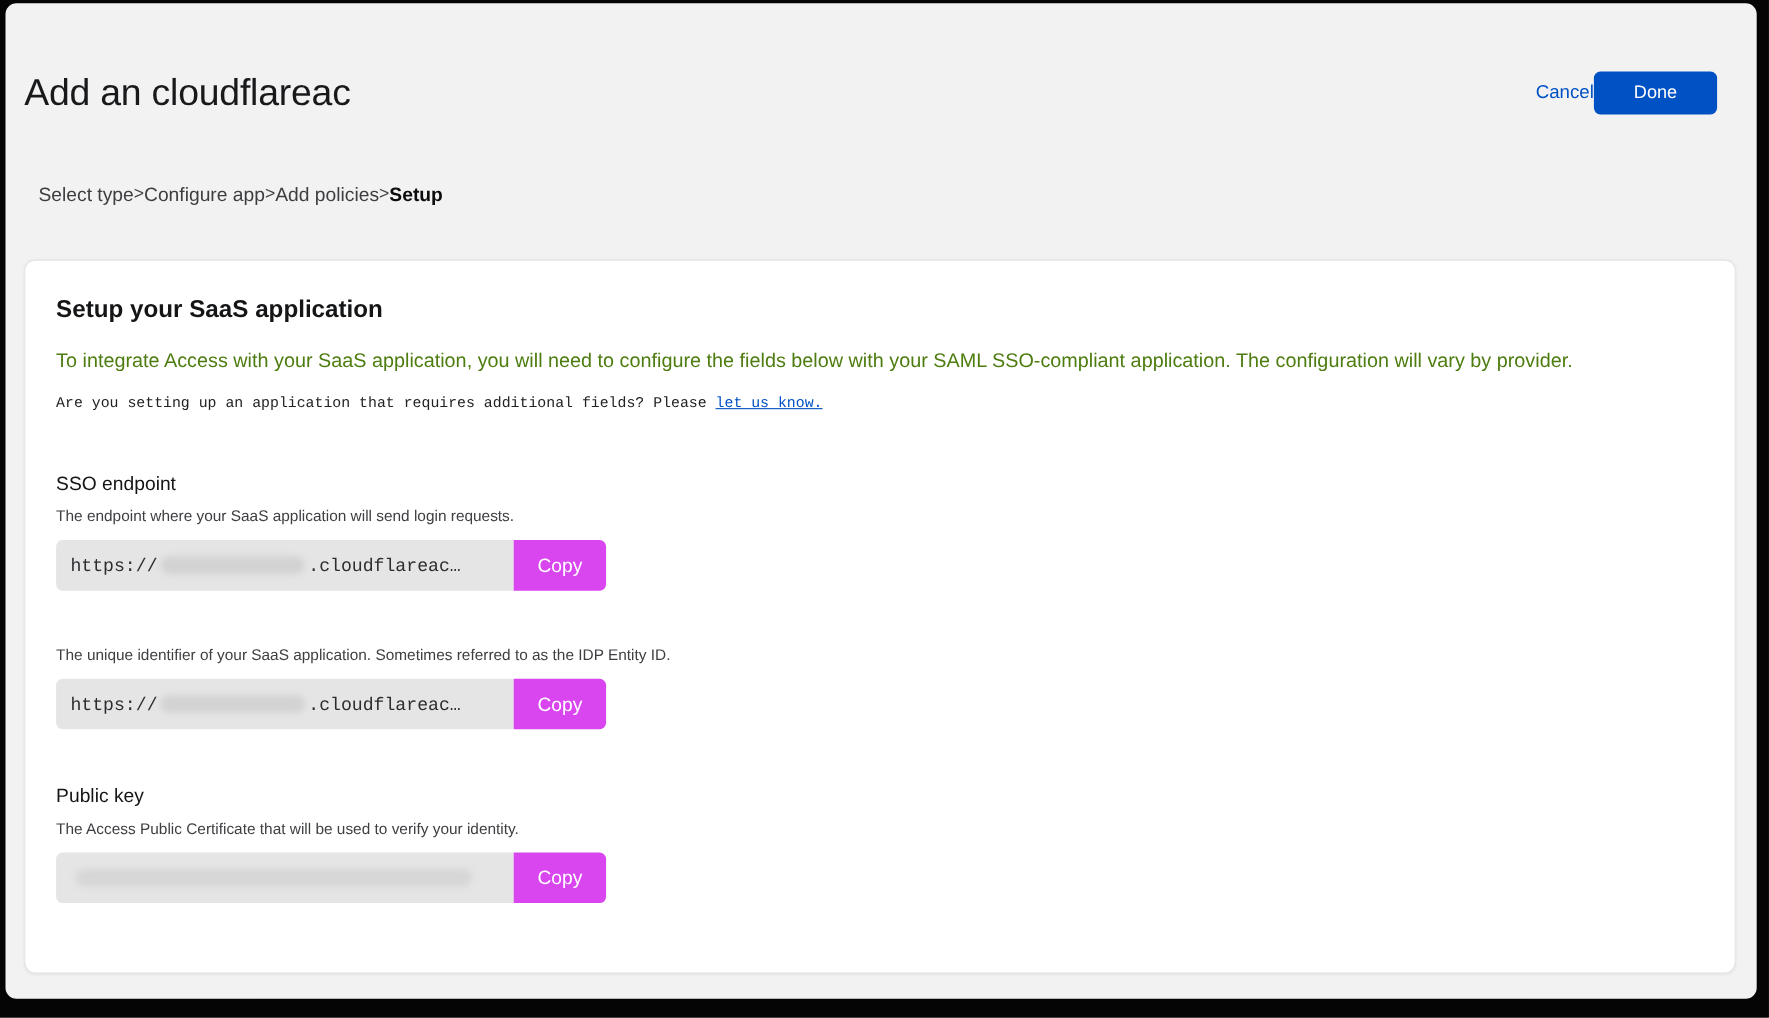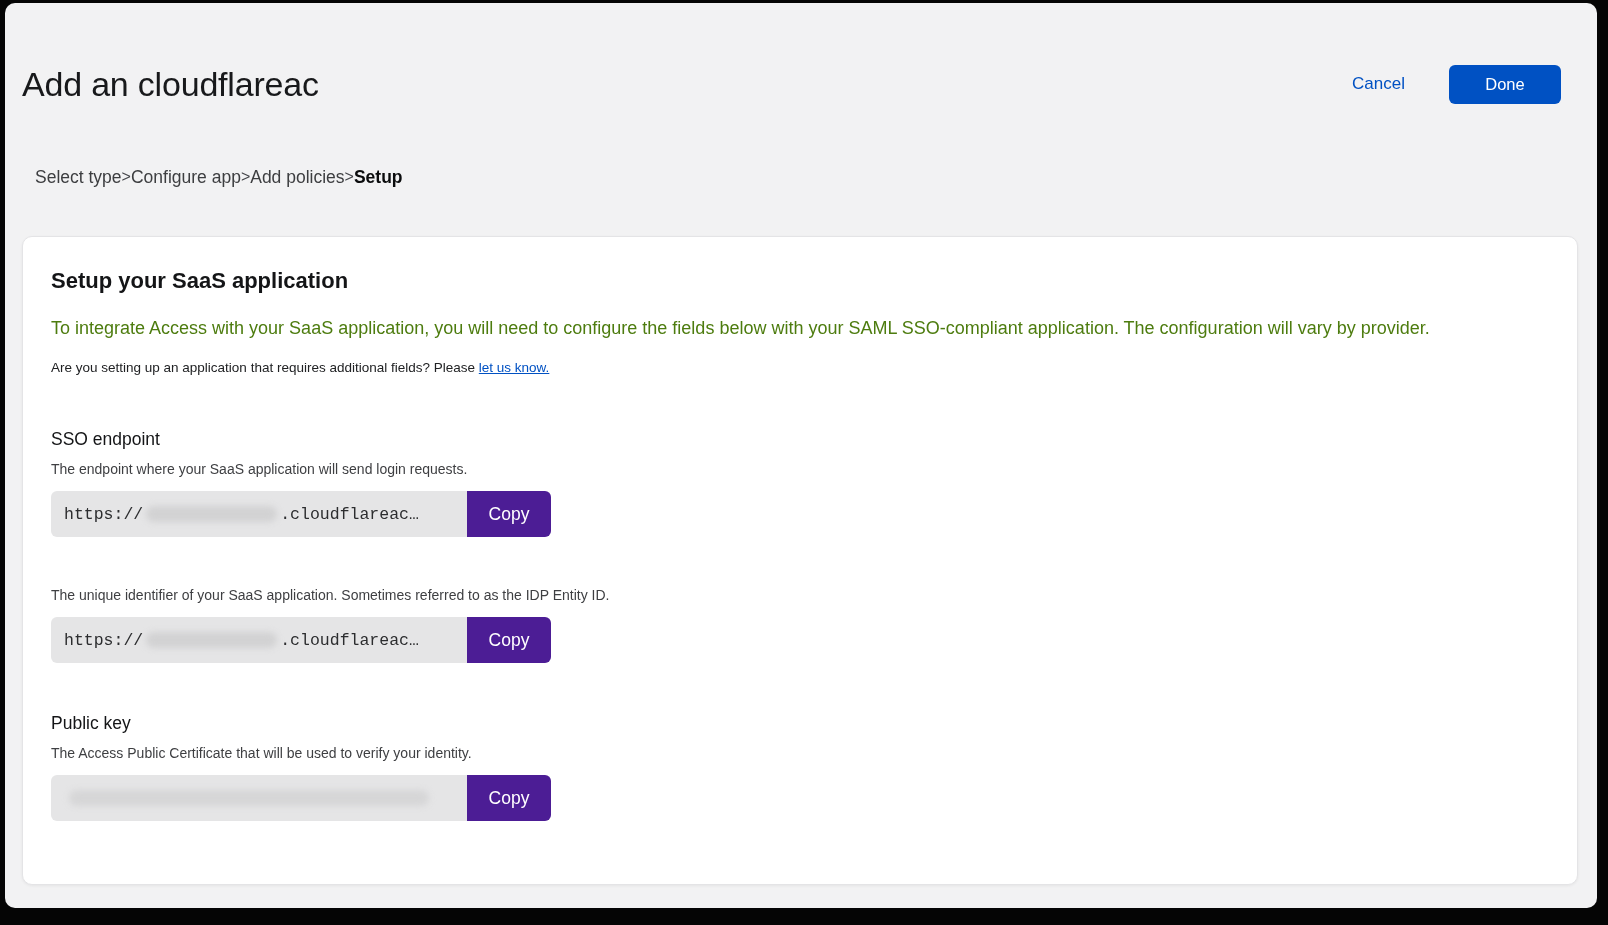--- a/index.html
+++ b/index.html
@@ -32,21 +32,20 @@
     font-size: 34px;
     font-weight: 400;
     color: #18191b;
     margin: 0;
     line-height: 42px;
     letter-spacing: -0.2px;
   }
   .actions {
     display: flex;
     align-items: center;
-    gap: 44px;
   }
   .cancel-link {
     color: #0051c3;
     font-size: 17px;
     cursor: pointer;
     text-decoration: none;
   }
   .done-btn {
     background: #0051c3;
     color: #ffffff;
@@ -96,20 +95,21 @@
     font-size: 18px;
     color: #4d7c0f;
     margin: 23px 0 0 0;
     line-height: 23px;
   }
   .card-note {
     font-size: 13.5px;
     color: #212224;
     margin: 19px 0 0 0;
     line-height: 17px;
+    font-family: Liberation Mono, monospace;
   }
   .inline-link {
     color: #0051c3;
     text-decoration: underline;
     cursor: pointer;
   }
   
   .field { margin-top: 53px; }
   .field + .field { margin-top: 50px; }
   .field-label {
@@ -157,21 +157,21 @@
     flex: none;
   }
   .redacted.wide {
     width: 360px;
     background: #d6d6d7;
     margin-left: 5px;
   }
   .copy-btn {
     width: 84px;
     flex: none;
-    background: #4c1d95;
+    background: #d946ef;
     color: #ffffff;
     font-family: "Liberation Sans", sans-serif;
     font-size: 17.5px;
     border: none;
     border-radius: 0 6px 6px 0;
     cursor: pointer;
   }
 </style>
 </head>
 <body>

